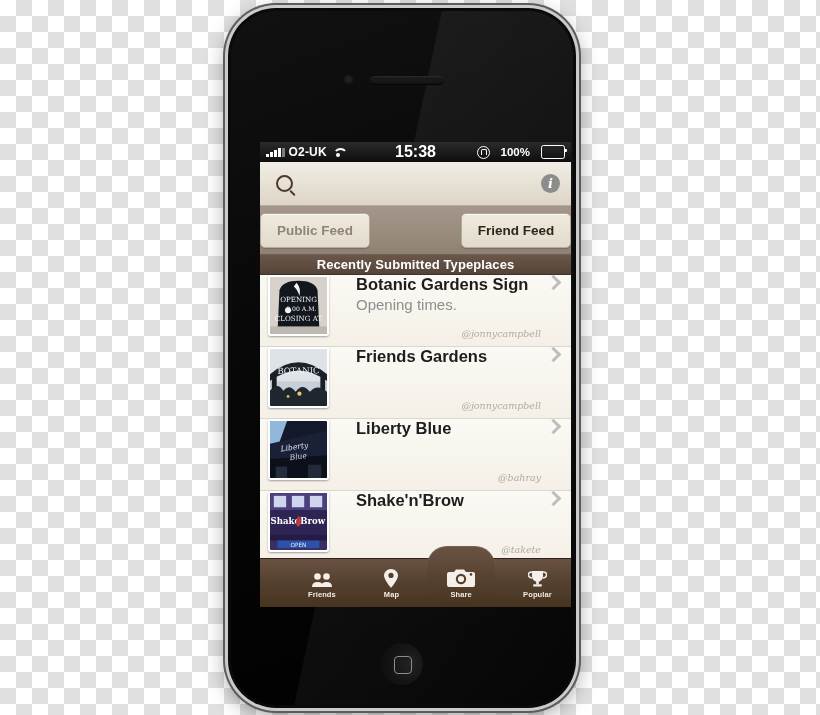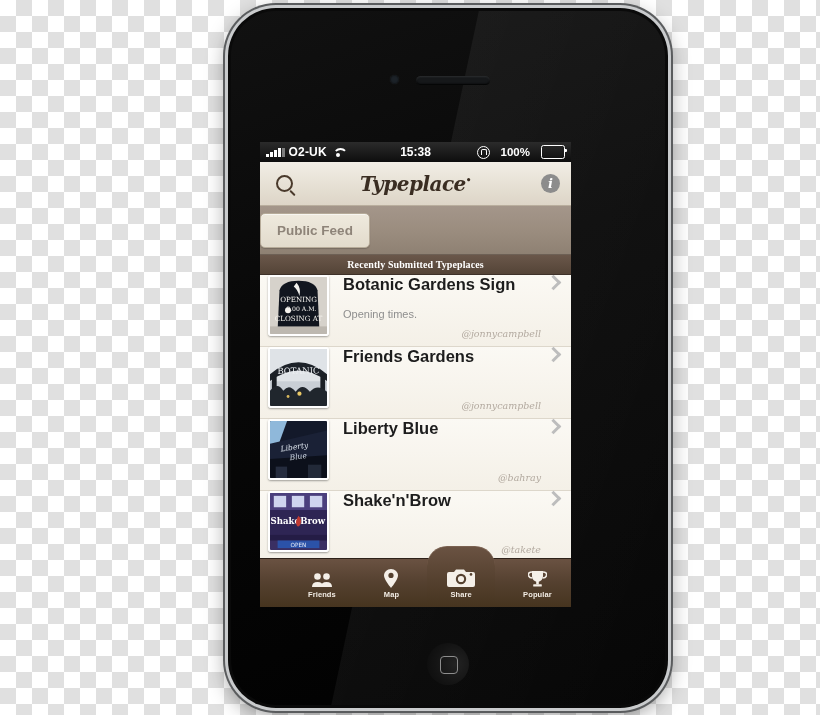--- a/index.html
+++ b/index.html
@@ -19,21 +19,21 @@
       linear-gradient(45deg, #e0e0e0 25%, transparent 25%, transparent 75%, #e0e0e0 75%),
       linear-gradient(45deg, #e0e0e0 25%, transparent 25%, transparent 75%, #e0e0e0 75%);
     background-size: 32px 32px;
     background-position: 0 0, 16px 16px;
   }
 
   
   #phone {
     position: absolute;
     left: 228px; top: 8px;
-    width: 440px; height: 700px;
+    width: 348px; height: 700px;
     border-radius: 48px;
     background: #0a0a0a;
     box-shadow:
       0 0 0 3px #c9cbcd,
       0 0 0 5px #5a5c5e,
       0 6px 22px rgba(0,0,0,.45);
     overflow: hidden;
   }
   #phone-glass {
     position: absolute; inset: 3px;
@@ -116,21 +116,21 @@
     border-radius: 50%;
     clip-path: polygon(50% 50%, 0% 0%, 100% 0%);
     transform: rotate(0deg);
   }
   .wifi:after {
     content:""; position:absolute; left:4.5px; top:6px;
     width:4px;height:4px;border-radius:50%;background:#fff;
   }
   .sb-time {
     position: absolute; left: 0; right: 0; text-align: center;
-    font-size: 12px; font-weight: bold;
+    font-size: 16px; font-weight: bold;
   }
   .sb-right { margin-left: auto; display: flex; align-items: center; gap: 11px; }
   .lock-icon {
     width: 11px; height: 11px; border-radius: 50%;
     border: 1.6px solid #fff; position: relative;
   }
   .lock-icon:after {
     content:""; position:absolute; left:3px; top:2.5px;
     width:4px;height:4.5px;border:1.4px solid #fff;border-bottom:none;
     border-radius:2px 2px 0 0;
@@ -212,25 +212,24 @@
     padding: 0 10px;
     cursor: pointer;
   }
   .feed-btn.active { color: #2f251c; }
 
   
   .section-header {
     height: 19px;
     background: linear-gradient(#6a574a, #544437);
     color: #ffffff;
-    font-size: 10px; font-weight: bold;
+    font-size: 13px; font-weight: bold;
     display: flex; align-items: center; justify-content: center;
     letter-spacing: .1px;
     border-bottom: 1px solid #3e3129;
-    font-family: Liberation Serif, serif;
   }
 
   
   .feed-list {
     background: #faf7f1;
     height: 299px;
     overflow: hidden;
   }
   .feed-row {
     position: relative;
@@ -246,33 +245,33 @@
     border-radius: 3px;
     border: 2px solid #ffffff;
     box-shadow: 0 1px 2px rgba(0,0,0,.35);
     overflow: hidden;
     flex: 0 0 auto;
     position: relative;
   }
   .thumb svg { display: block; width: 100%; height: 100%; }
   .row-text {
     flex: 1 1 auto;
-    padding-left: 14px;
+    padding-left: 27px;
     min-width: 0;
   }
   .row-title {
     font-size: 16.5px; font-weight: bold;
     color: #1d1d1d;
     line-height: 1.15;
     white-space: nowrap; overflow: hidden; text-overflow: ellipsis;
   }
   .row-sub {
-    font-size: 11px;
+    font-size: 15px;
     color: #8e8e8e;
-    margin-top: 14px;
+    margin-top: 2px;
     white-space: nowrap; overflow: hidden; text-overflow: ellipsis;
   }
   .row-user {
     position: absolute; right: 30px; bottom: 7px;
     font-family: "DejaVu Serif", serif;
     font-style: italic;
     font-size: 9.5px;
     color: #b3aaa0;
     margin-top: 44px;
   }
@@ -356,31 +355,31 @@
             <span class="lock-icon"></span>
             <span class="batt-pct">100%</span>
             <span class="battery"><span class="fill"></span></span>
           </div>
         </div>
 
         <div class="nav-bar">
           <div class="nav-icon-btn">
             <span class="search-glass"></span>
           </div>
-          <div class="logo">
-            <span>Typeplace</span><sup>•</sup>
-          </div>
           <div class="info-circle">
             <span>i</span>
           </div>
         </div>
 
         <div class="feed-bar">
           <div class="feed-btn">
             <span>Public Feed</span>
+          </div>
+          <div class="feed-btn active">
+            <span>Friend Feed</span>
           </div>
         </div>
 
         <div class="section-header">Recently Submitted Typeplaces</div>
 
         <div class="feed-list">
 
           <div class="feed-row">
             <div class="thumb">
               <svg viewBox="0 0 60 60" preserveAspectRatio="none">

